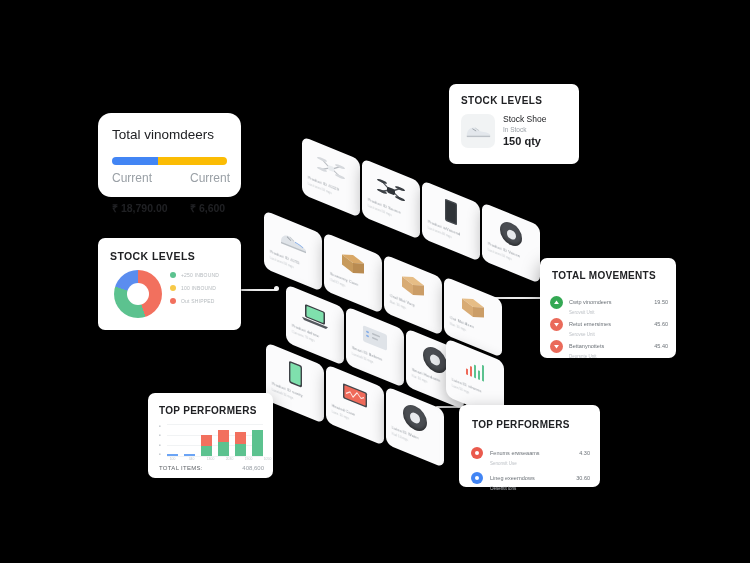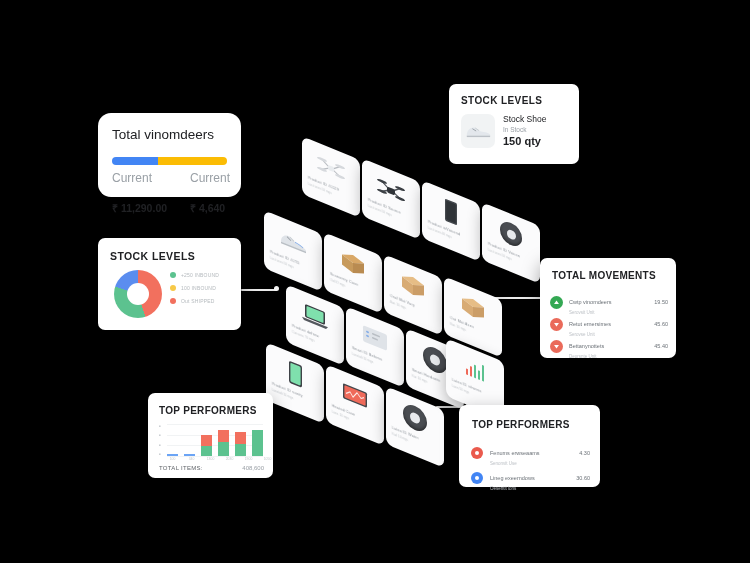--- a/index.html
+++ b/index.html
@@ -346,25 +346,25 @@
 
   <div class="card" id="receivables">
     <div class="t">Total vinomdeers</div>
     <div class="bar">
       <div class="seg1" id="bar-seg1" style="width: 40%; background: rgb(66, 133, 244);"></div>
       <div class="seg2" id="bar-seg2" style="background: rgb(251, 188, 4);"></div>
     </div>
     <div class="lbls">
       <div class="col">
         <span class="k">Current</span>
-        <span class="v">₹ 11,290.00</span>
+        <span class="v">₹ 18,790.00</span>
       </div>
       <div class="col">
         <span class="k">Current</span>
-        <span class="v">₹ 4,640</span>
+        <span class="v">₹ 6,600</span>
       </div>
     </div>
   </div>
 
   <div class="card" id="stock-shoe">
     <div class="t">STOCK LEVELS</div>
     <div class="thumb">
       <svg width="28" height="15" viewBox="0 0 30 16">
         <path d="M3 12 C3 7 7 3 12 4 L18 8 C22 9 27 9 28 11.5 L28 13 L3 13 Z" fill="#e3e7ec"></path>
         <path d="M3 12.5 L28 12.5 L28 14 L3 14 Z" fill="#bcc1c7"></path>

